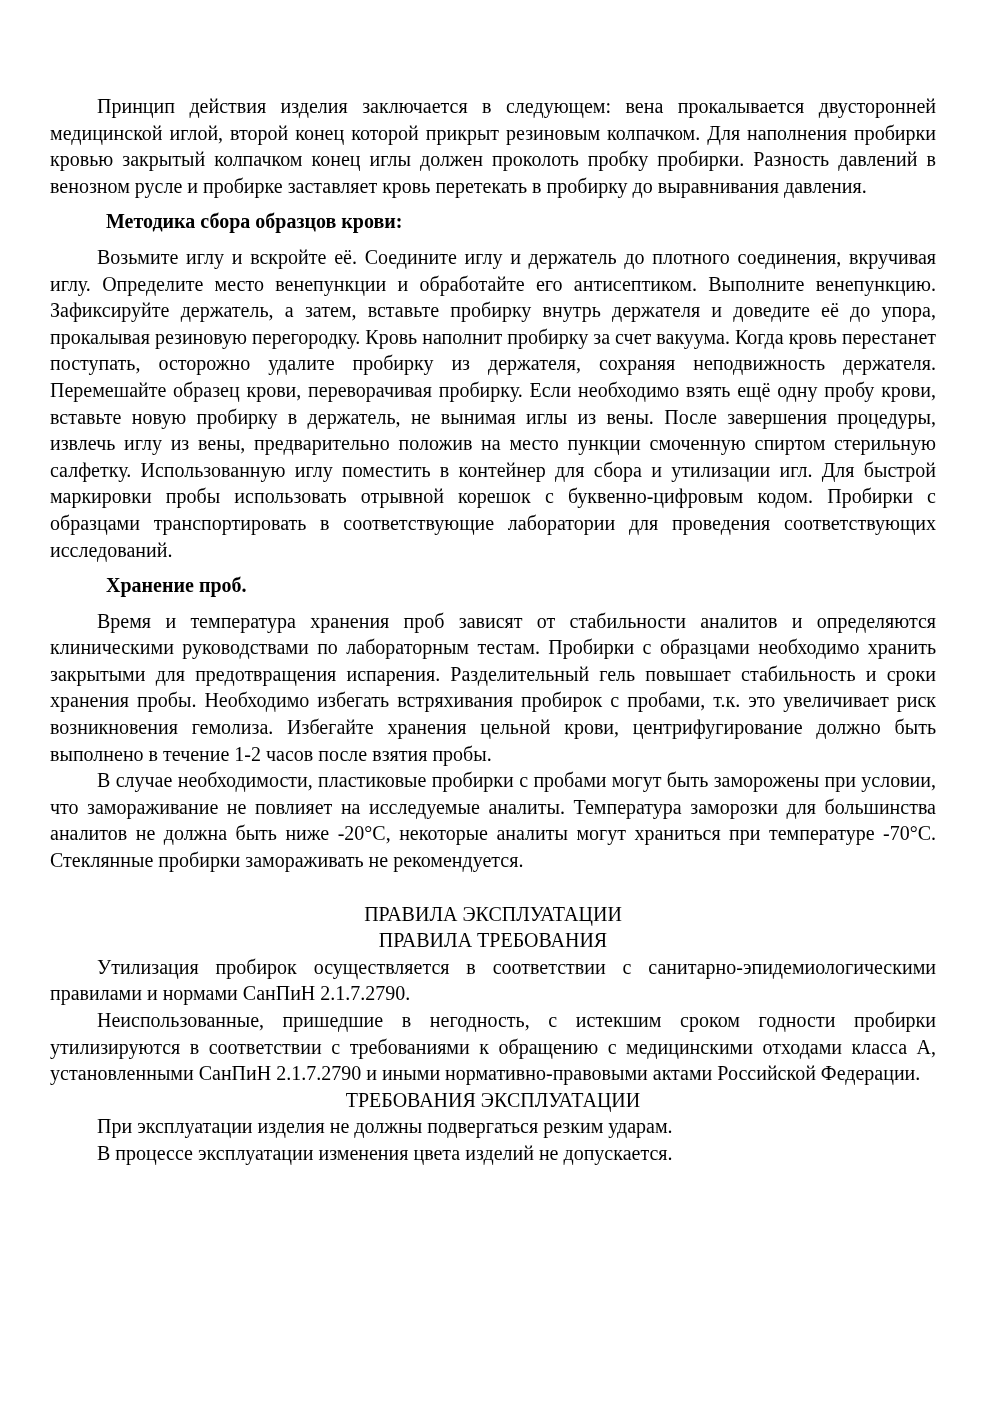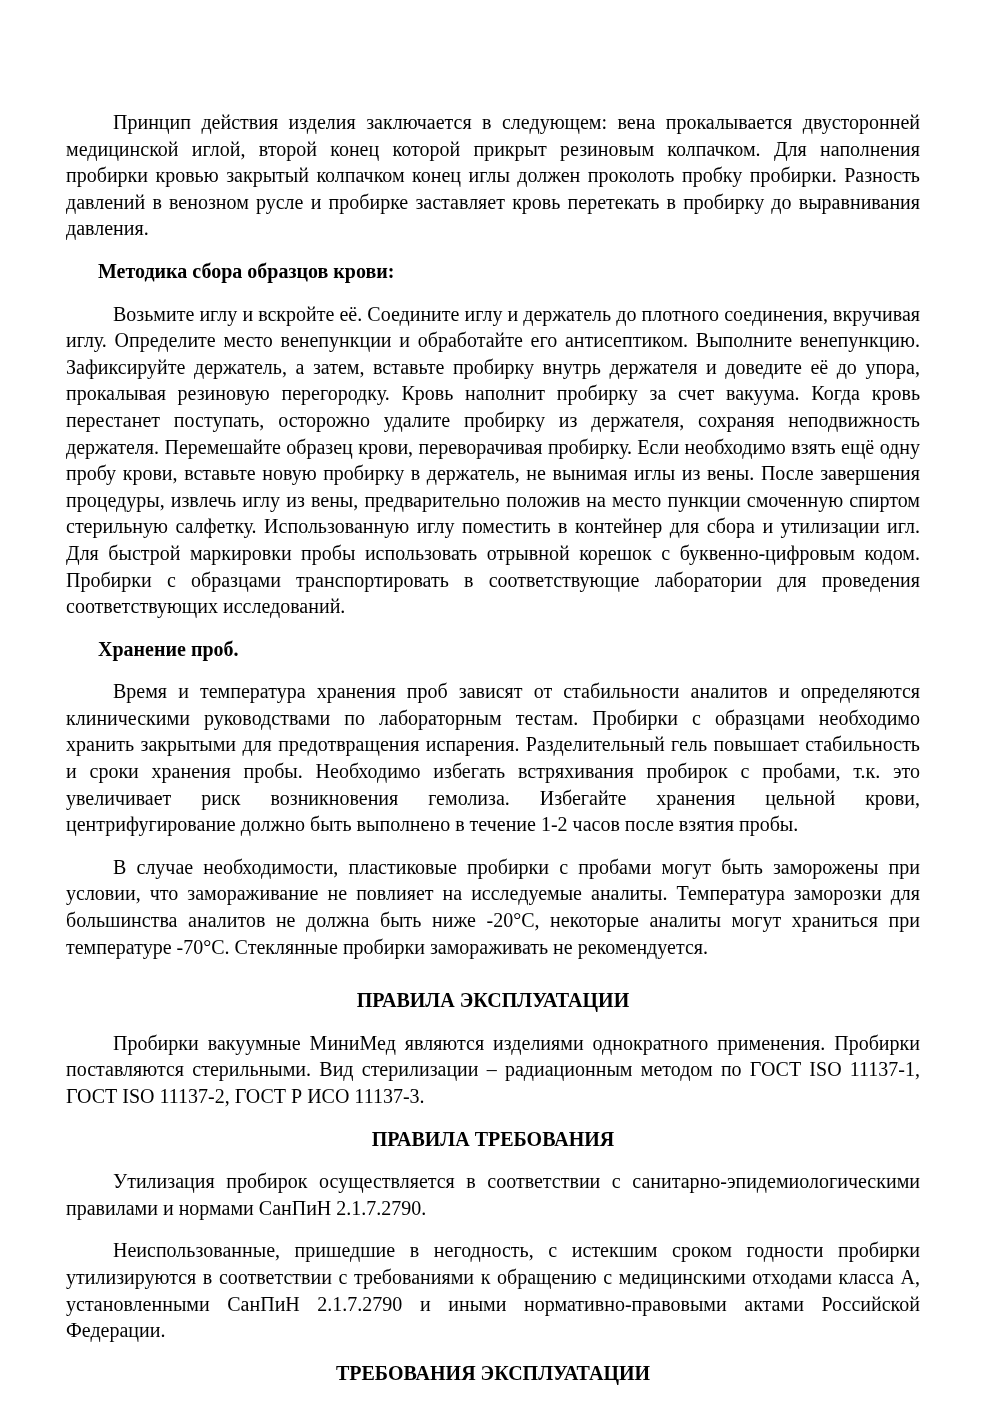--- a/index.html
+++ b/index.html
@@ -19,33 +19,33 @@
     width: 1000px;
     min-height: 1414px;
     padding: 93px 64px 60px 50px;
     background: #ffffff;
   }
   .doc {
     font-size: 20px;
     line-height: 26.6px;
   }
   .para {
-    margin: 16px;
+    margin: 0;
     text-align: justify;
     text-indent: 47px;
   }
   .heading-inline {
-    margin: 1px;
+    margin: 9px;
     font-weight: bold;
     text-indent: 47px;
     text-align: left;
   }
   .heading-centered {
-    margin: 9px;
-    font-weight: bold;
+    margin: 0;
+    font-weight: normal;
     text-align: center;
     text-indent: 0;
   }
   .gap-before {
     margin-top: 27px;
   }
 </style>
 </head>
 <body>
 
@@ -59,29 +59,30 @@
     <p class="para">Возьмите иглу и вскройте её. Соедините иглу и держатель до плотного соединения, вкручивая иглу. Определите место венепункции и обработайте его антисептиком. Выполните венепункцию. Зафиксируйте держатель, а затем, вставьте пробирку внутрь держателя и доведите её до упора, прокалывая резиновую перегородку. Кровь наполнит пробирку за счет вакуума. Когда кровь перестанет поступать, осторожно удалите пробирку из держателя, сохраняя неподвижность держателя. Перемешайте образец крови, переворачивая пробирку. Если необходимо взять ещё одну пробу крови, вставьте новую пробирку в держатель, не вынимая иглы из вены. После завершения процедуры, извлечь иглу из вены, предварительно положив на место пункции смоченную спиртом стерильную салфетку. Использованную иглу поместить в контейнер для сбора и утилизации игл. Для быстрой маркировки пробы использовать отрывной корешок с буквенно-цифровым кодом. Пробирки с образцами транспортировать в соответствующие лаборатории для проведения соответствующих исследований.</p>
 
     <p class="heading-inline">Хранение проб.</p>
 
     <p class="para">Время и температура хранения проб зависят от стабильности аналитов и определяются клиническими руководствами по лабораторным тестам. Пробирки с образцами необходимо хранить закрытыми для предотвращения испарения. Разделительный гель повышает стабильность и сроки хранения пробы. Необходимо избегать встряхивания пробирок с пробами, т.к. это увеличивает риск возникновения гемолиза. Избегайте хранения цельной крови, центрифугирование должно быть выполнено в течение 1-2 часов после взятия пробы.</p>
 
     <p class="para">В случае необходимости, пластиковые пробирки с пробами могут быть заморожены при условии, что замораживание не повлияет на исследуемые аналиты. Температура заморозки для большинства аналитов не должна быть ниже -20°С, некоторые аналиты могут храниться при температуре -70°С. Стеклянные пробирки замораживать не рекомендуется.</p>
 
     <p class="heading-centered gap-before">ПРАВИЛА ЭКСПЛУАТАЦИИ</p>
 
-    <p class="para">Пробирки вакуумные МиниМед являются изделиями однократного применения. Пробирки поставляются стерильными. Вид стерилизации – радиационным методом по ГОСТ ISO 11137-1, ГОСТ ISO 11137-2, ГОСТ Р ИСО 11137-3.</p>
 
 
     <p class="heading-centered">ПРАВИЛА ТРЕБОВАНИЯ</p>
 
     <p class="para">Утилизация пробирок осуществляется в соответствии с санитарно-эпидемиологическими правилами и нормами СанПиН 2.1.7.2790.</p>
 
 
 
     <p class="para">Неиспользованные, пришедшие в негодность, с истекшим сроком годности пробирки утилизируются в соответствии с требованиями к обращению с медицинскими отходами класса А, установленными СанПиН 2.1.7.2790 и иными нормативно-правовыми актами Российской Федерации.</p>
 
     <p class="heading-centered">ТРЕБОВАНИЯ ЭКСПЛУАТАЦИИ</p>
 
+    <p class="para">При эксплуатации изделия не должны подвергаться резким ударам.</p>
 
+    <p class="para">В процессе эксплуатации изменения цвета изделий не допускается.</p>
 
   </div>
 </div>
 
 </body></html>

